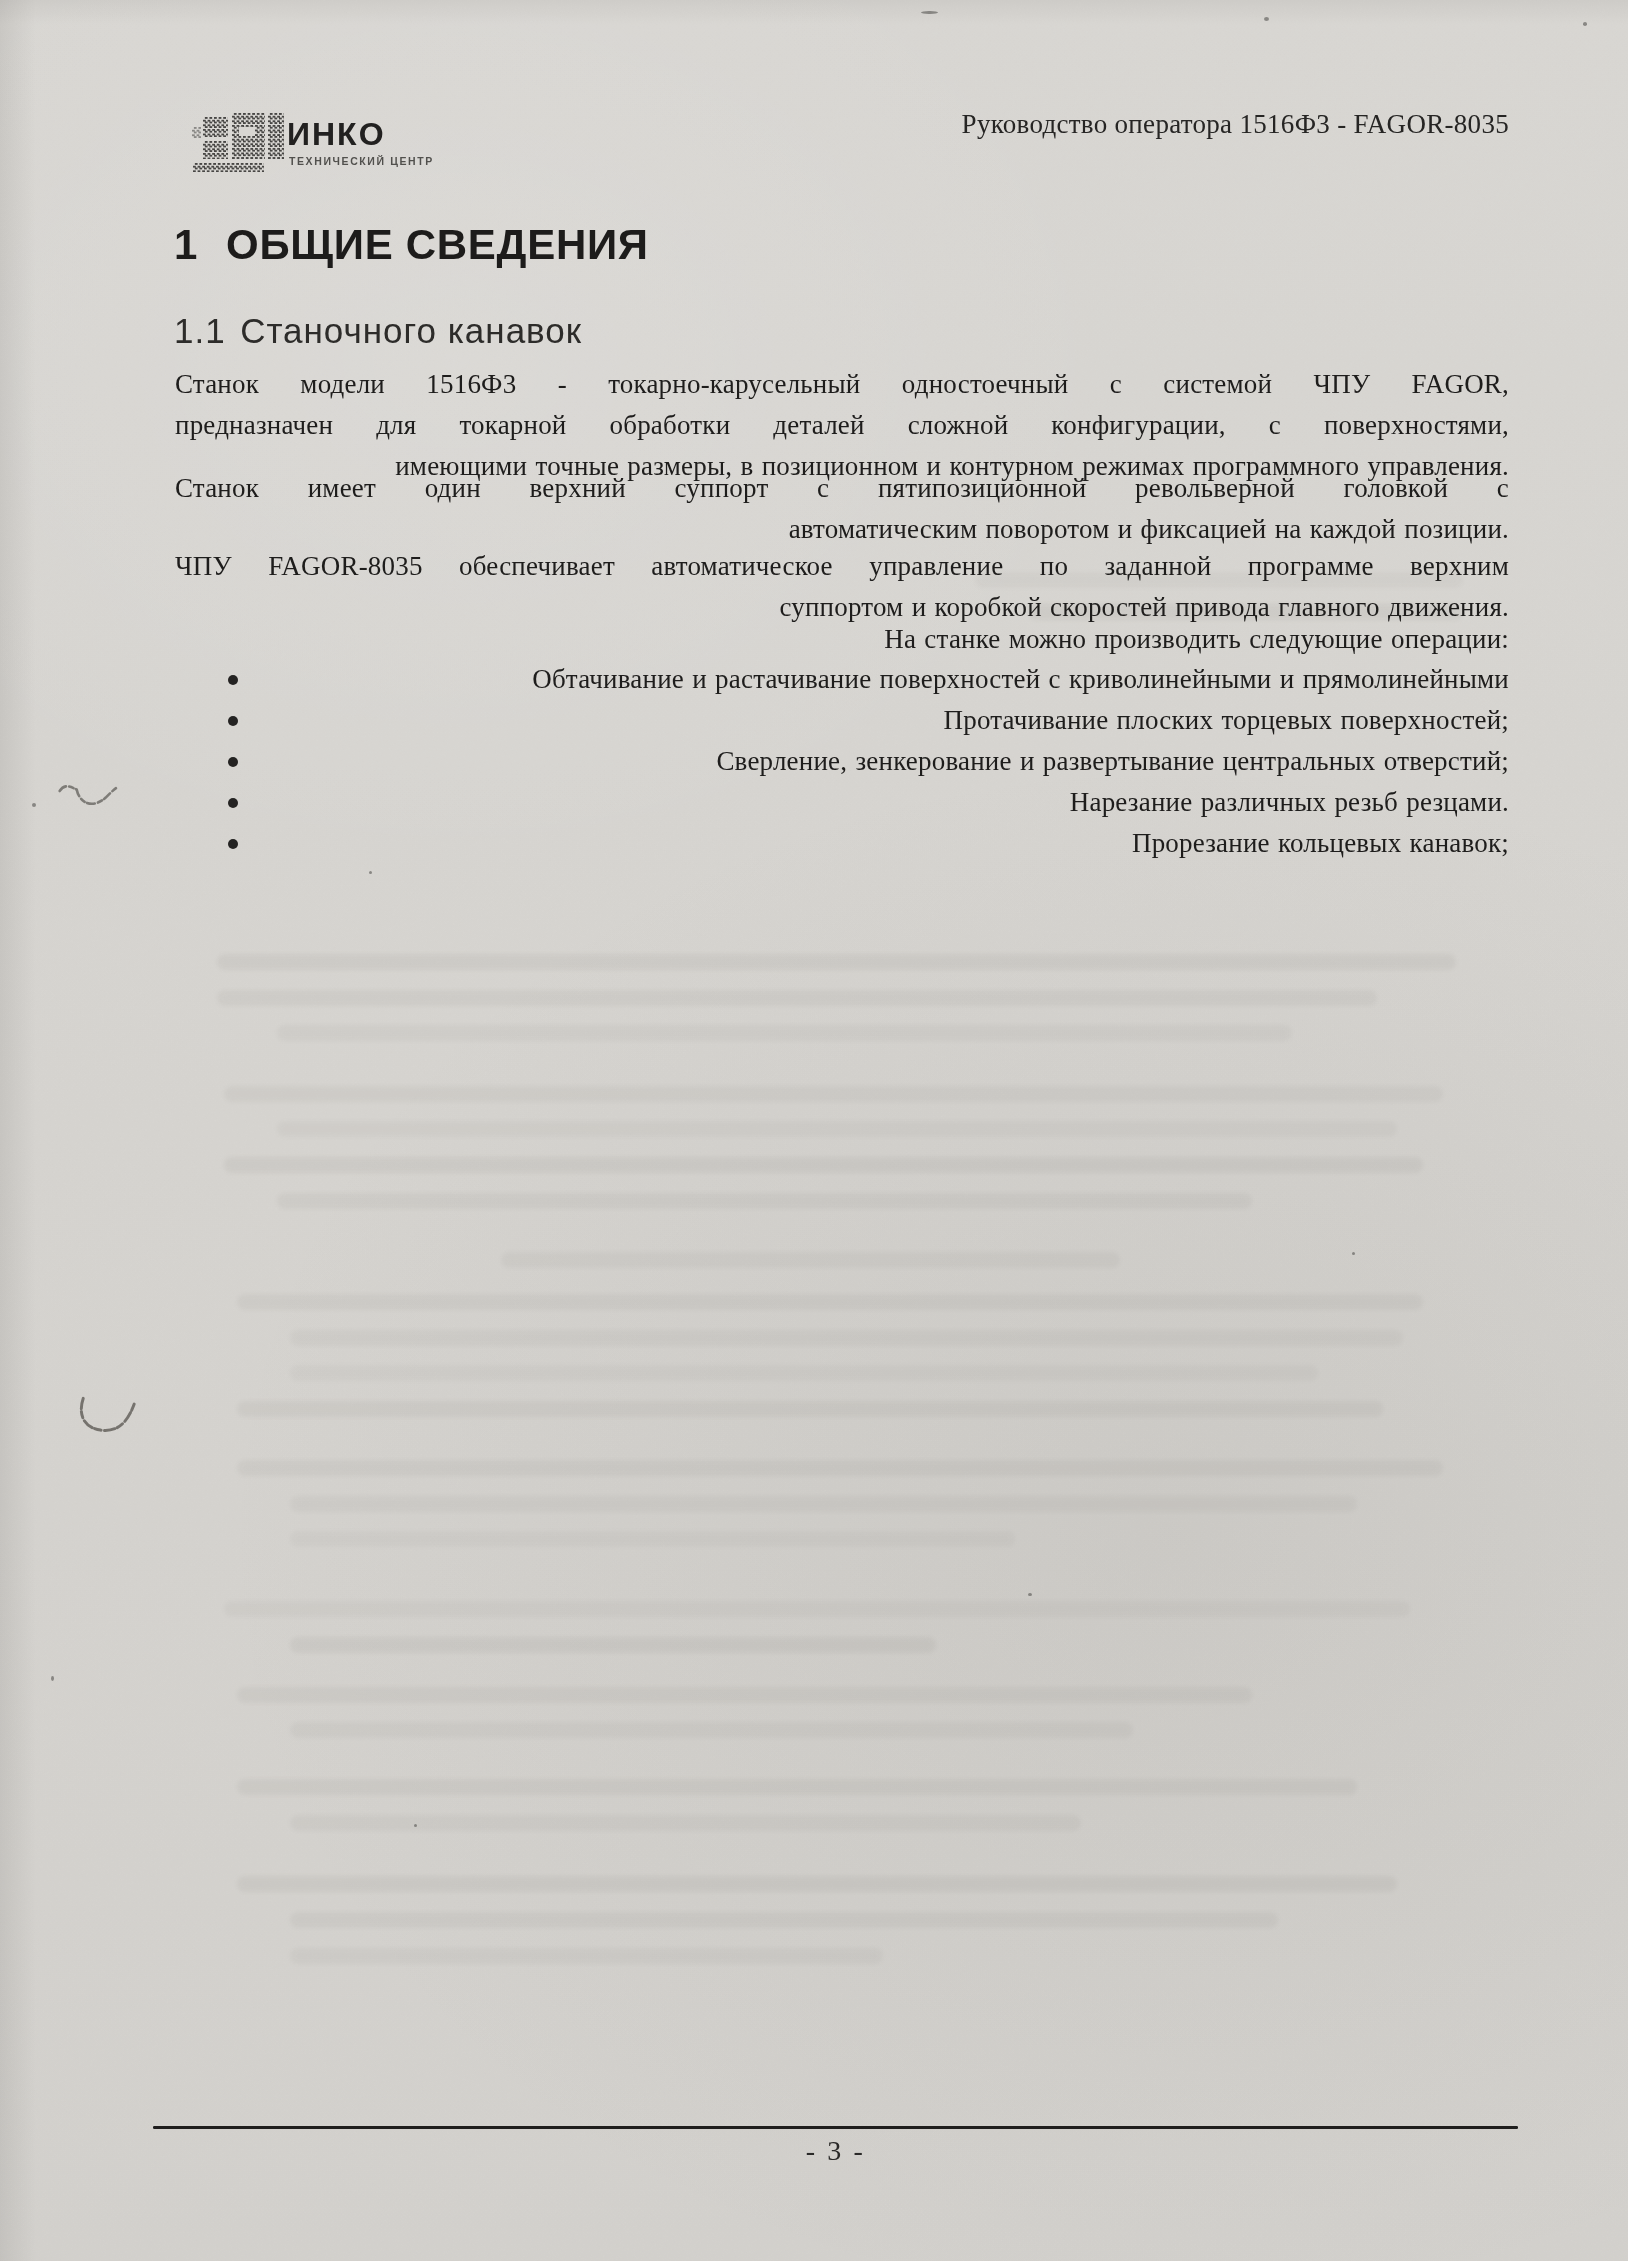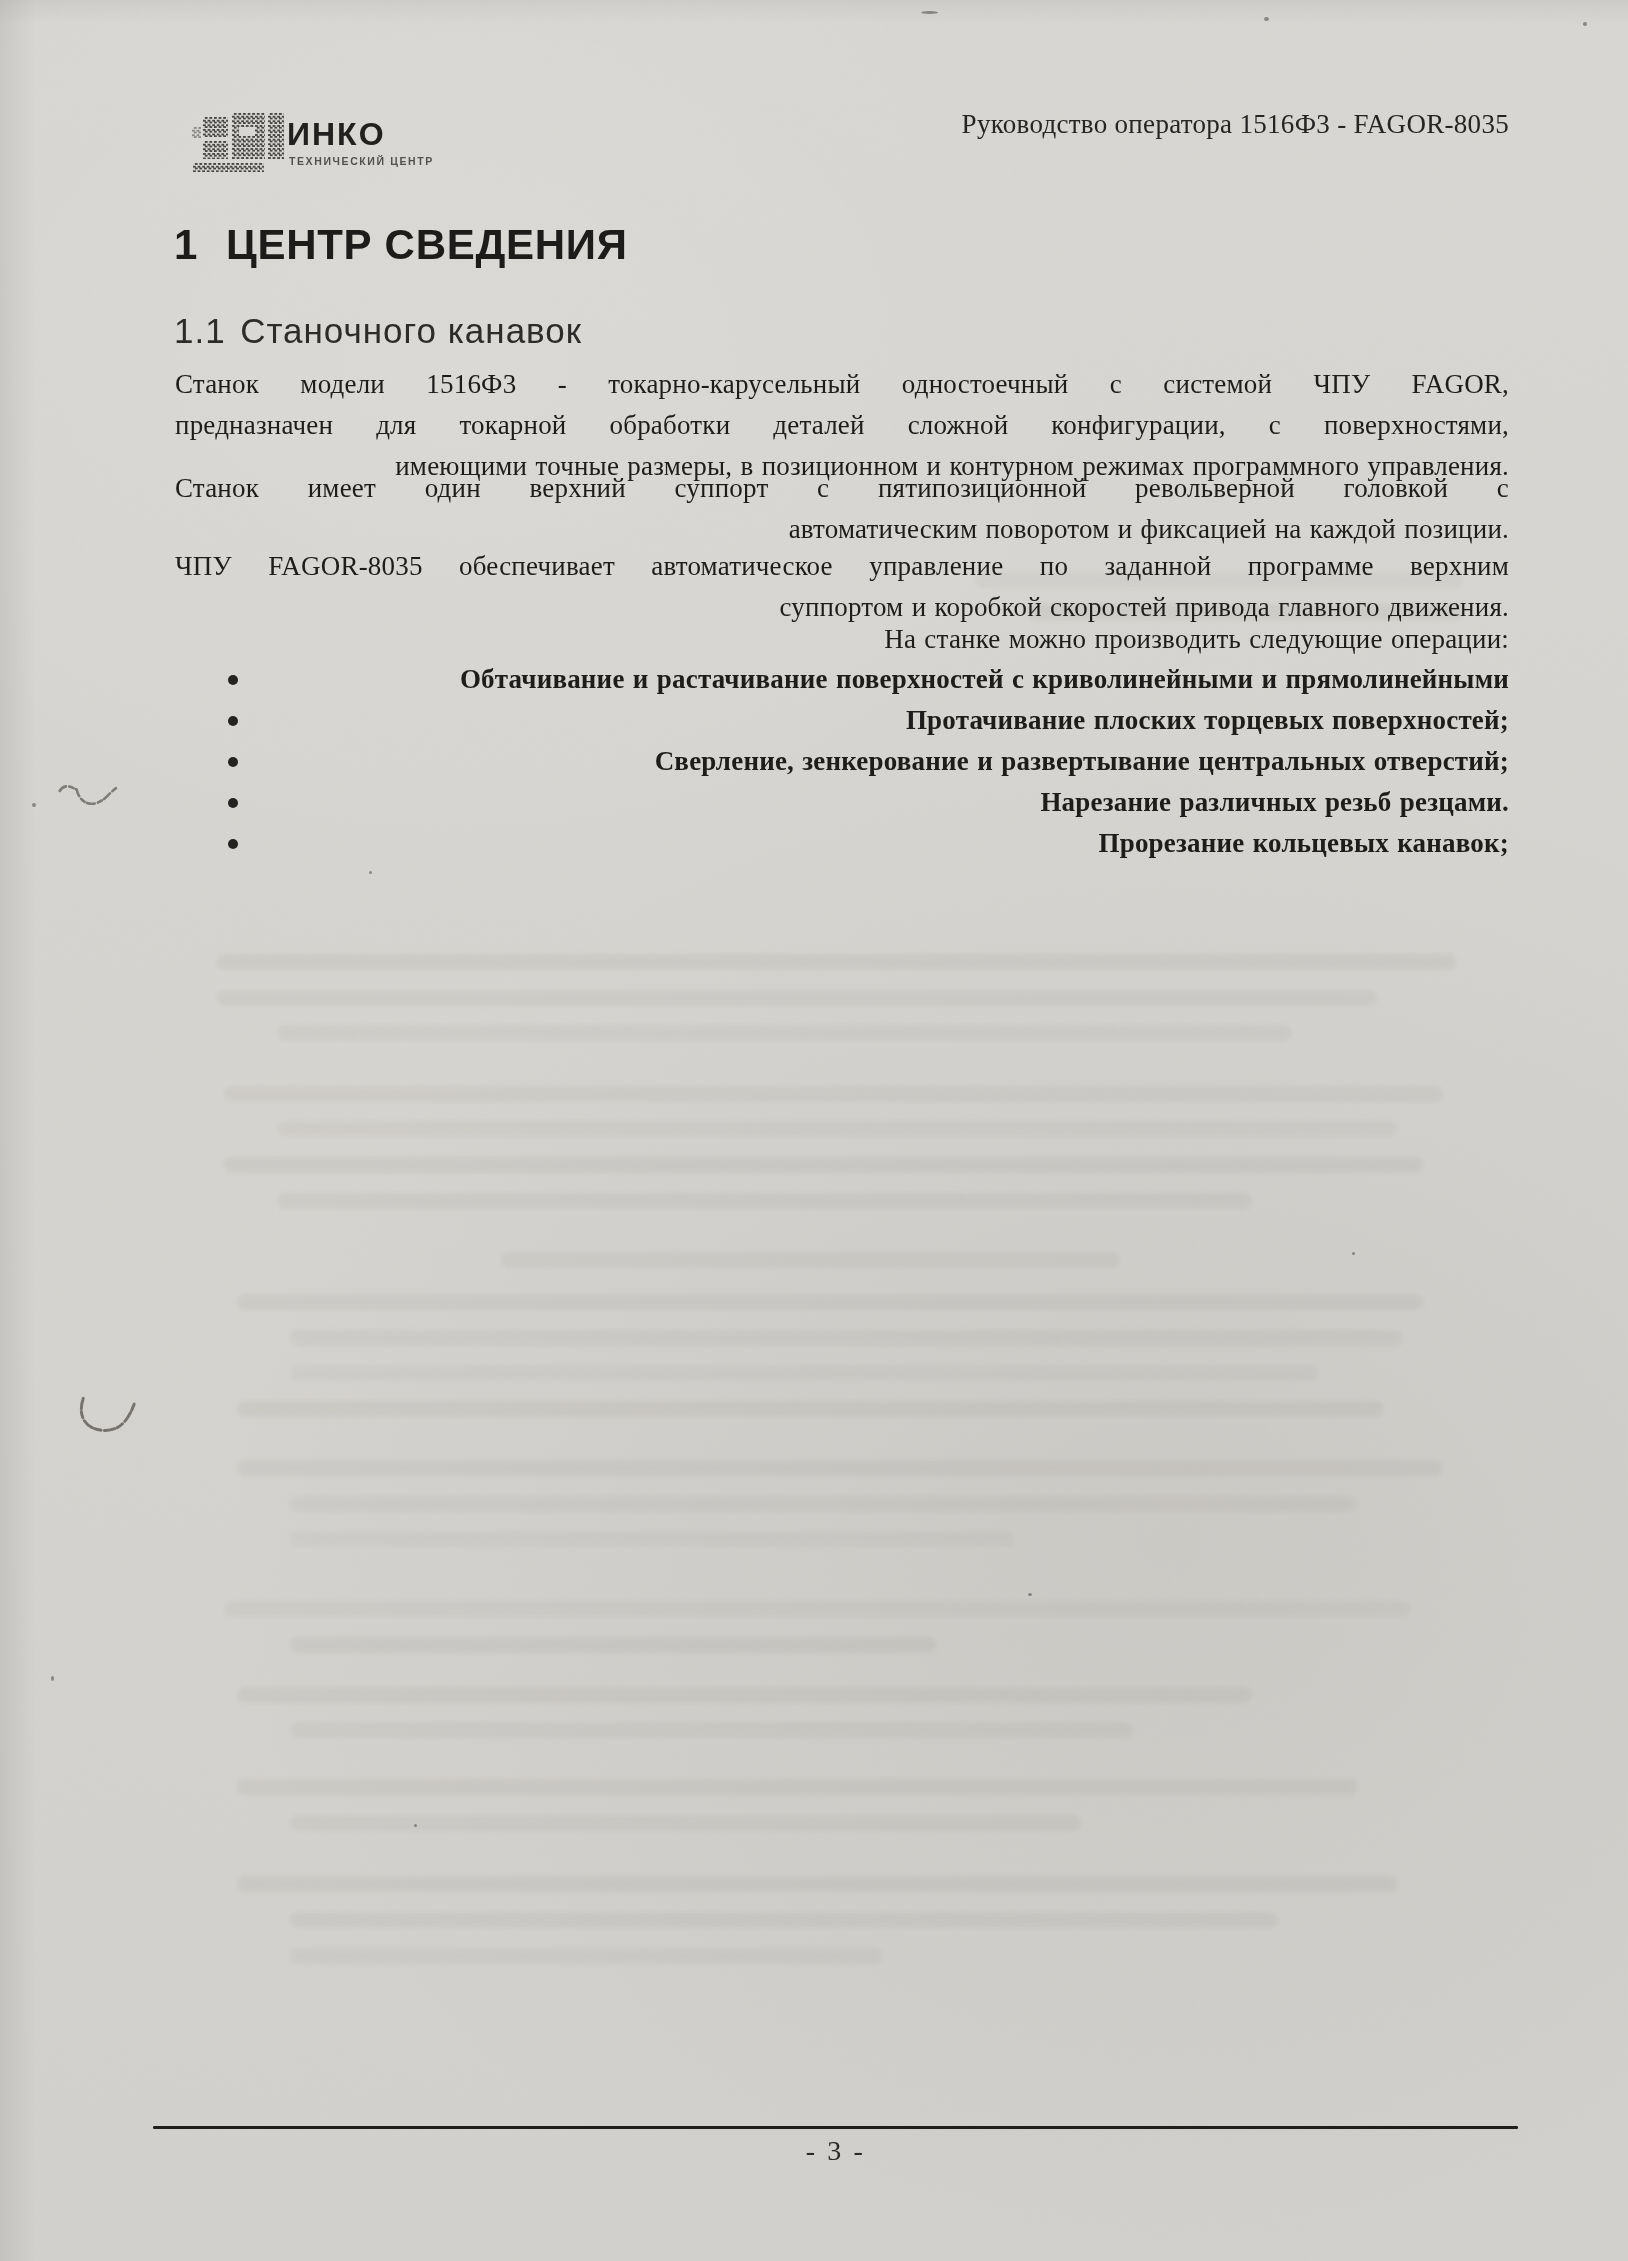--- a/index.html
+++ b/index.html
@@ -60,21 +60,21 @@
   .body-block{position:absolute;left:175px;width:1334px;}
   .line{
     font-size:27px;line-height:41px;color:#1e1d1c;
     letter-spacing:0.2px;word-spacing:1.3px;filter:blur(0.1px);
     white-space:normal;
   }
   .j{text-align:justify;text-align-last:justify;}
   .n{text-align:right;}
   
   .ops{position:absolute;left:175px;width:1334px;top:659px;}
-  .op-item{position:relative;padding-left:98px;font-weight:bold;}
+  .op-item{position:relative;padding-left:98px;}
   .op-dot{
     position:absolute;left:53px;top:16px;width:10px;height:10px;border-radius:50%;
     background:#242322;filter:blur(0.3px);
   }
   
   .footer-rule{
     position:absolute;left:153px;top:2126px;width:1365px;height:2.6px;
     background:#1f1e1d;filter:blur(0.3px);border-radius:1.3px;
   }
   .page-num{
@@ -143,21 +143,21 @@
       <div class="dith" style="left:76px;top:1.3px;width:16px;height:46px;"></div>
       <div class="dith" style="left:1.3px;top:51px;width:71px;height:8.6px;"></div>
     </div>
     <div class="logo-name">ИНКО</div>
     <div class="logo-sub">ТЕХНИЧЕСКИЙ ЦЕНТР</div>
   </div>
 
   <div class="doc-title">Руководство оператора 1516Ф3 - FAGOR-8035</div>
 
   <div class="h1">
-    <span class="num">1</span><span>ЦЕНТР СВЕДЕНИЯ</span>
+    <span class="num">1</span><span>ОБЩИЕ СВЕДЕНИЯ</span>
   </div>
 
   <div class="h2">
     <span class="num">1.1</span><span>Станочного канавок</span>
   </div>
 
   <div class="body-block" style="top:364px;">
     <div class="line j">Станок модели 1516Ф3 - токарно-карусельный одностоечный с системой ЧПУ FAGOR,</div>
     <div class="line j">предназначен для токарной обработки деталей сложной конфигурации, с поверхностями,</div>
     <div class="line n">имеющими точные размеры, в позиционном и контурном режимах программного управления.</div>

